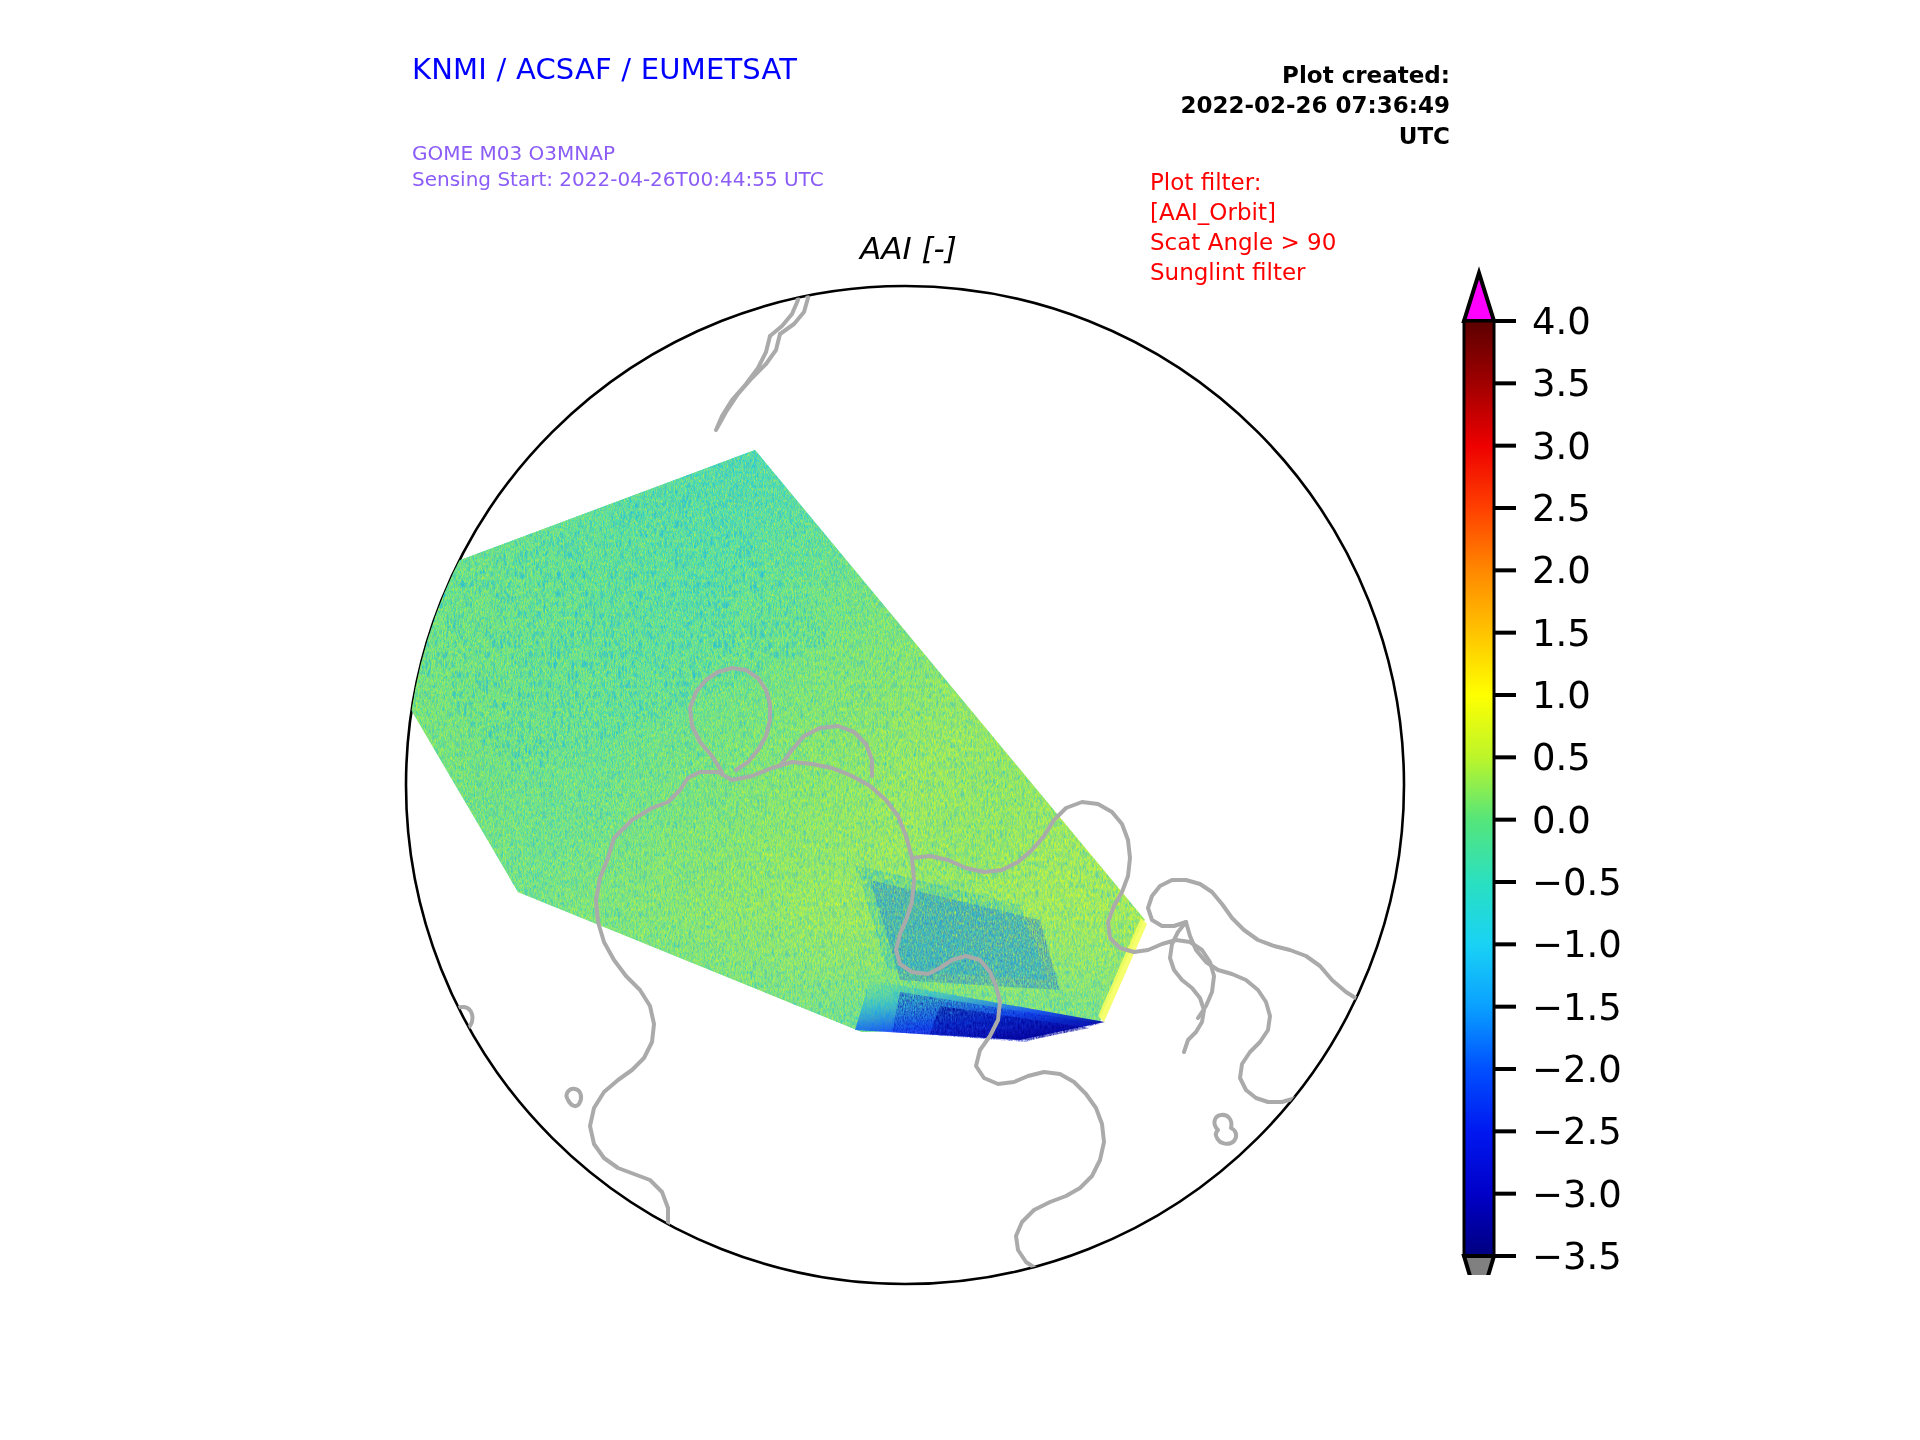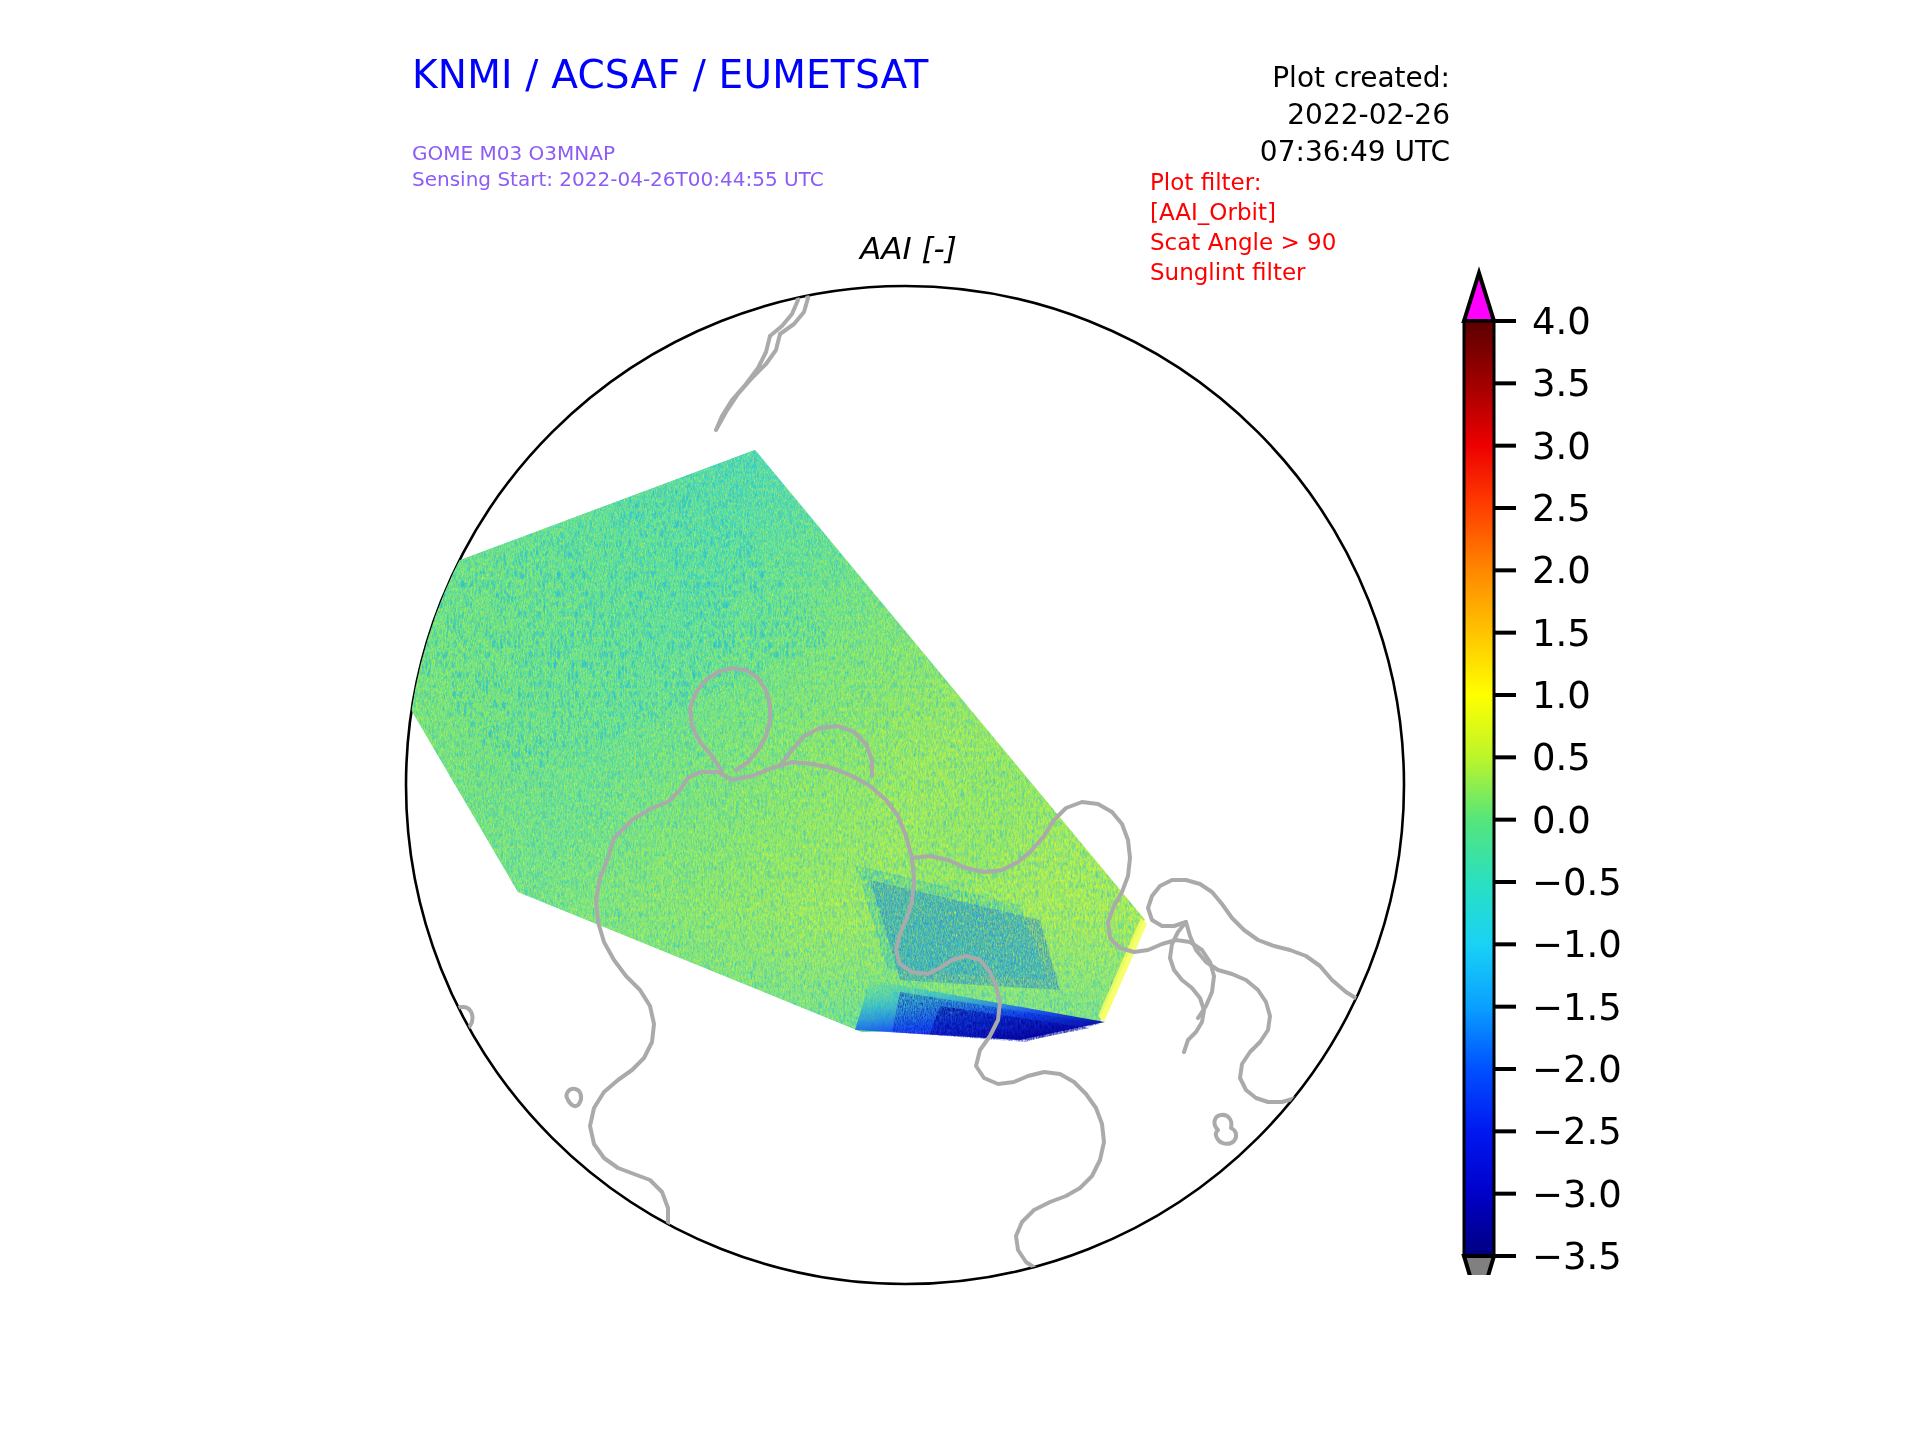--- a/index.html
+++ b/index.html
@@ -6,25 +6,25 @@
   body{
     width:1920px;height:1440px;background:#ffffff;
     font-family:"DejaVu Sans","Liberation Sans",sans-serif;
     position:relative;overflow:hidden;
   }
   .abs{position:absolute;}
 
   
   #org-title{
     left:412px; top:52px;
-    font-size:39px; color:#0000ff; white-space:nowrap; letter-spacing:0.2px;
+    font-size:29px; color:#0000ff; white-space:nowrap; letter-spacing:0.2px;
   }
   #created-block{
     left:1160px; top:60px; width:290px;
-    text-align:right; font-size:28px; color:#000; line-height:1.32;
+    text-align:right; font-size:23px; color:#000; line-height:1.32;font-weight:bold;
   }
   #product-block{
     left:412px; top:140px;
     font-size:20px; color:#8b5cf6; line-height:1.30; white-space:nowrap;
   }
   #quantity-title{
     left:860px; top:230px;
     font-size:31px; color:#000; white-space:nowrap;font-style:italic;
   }
   #filter-block{

